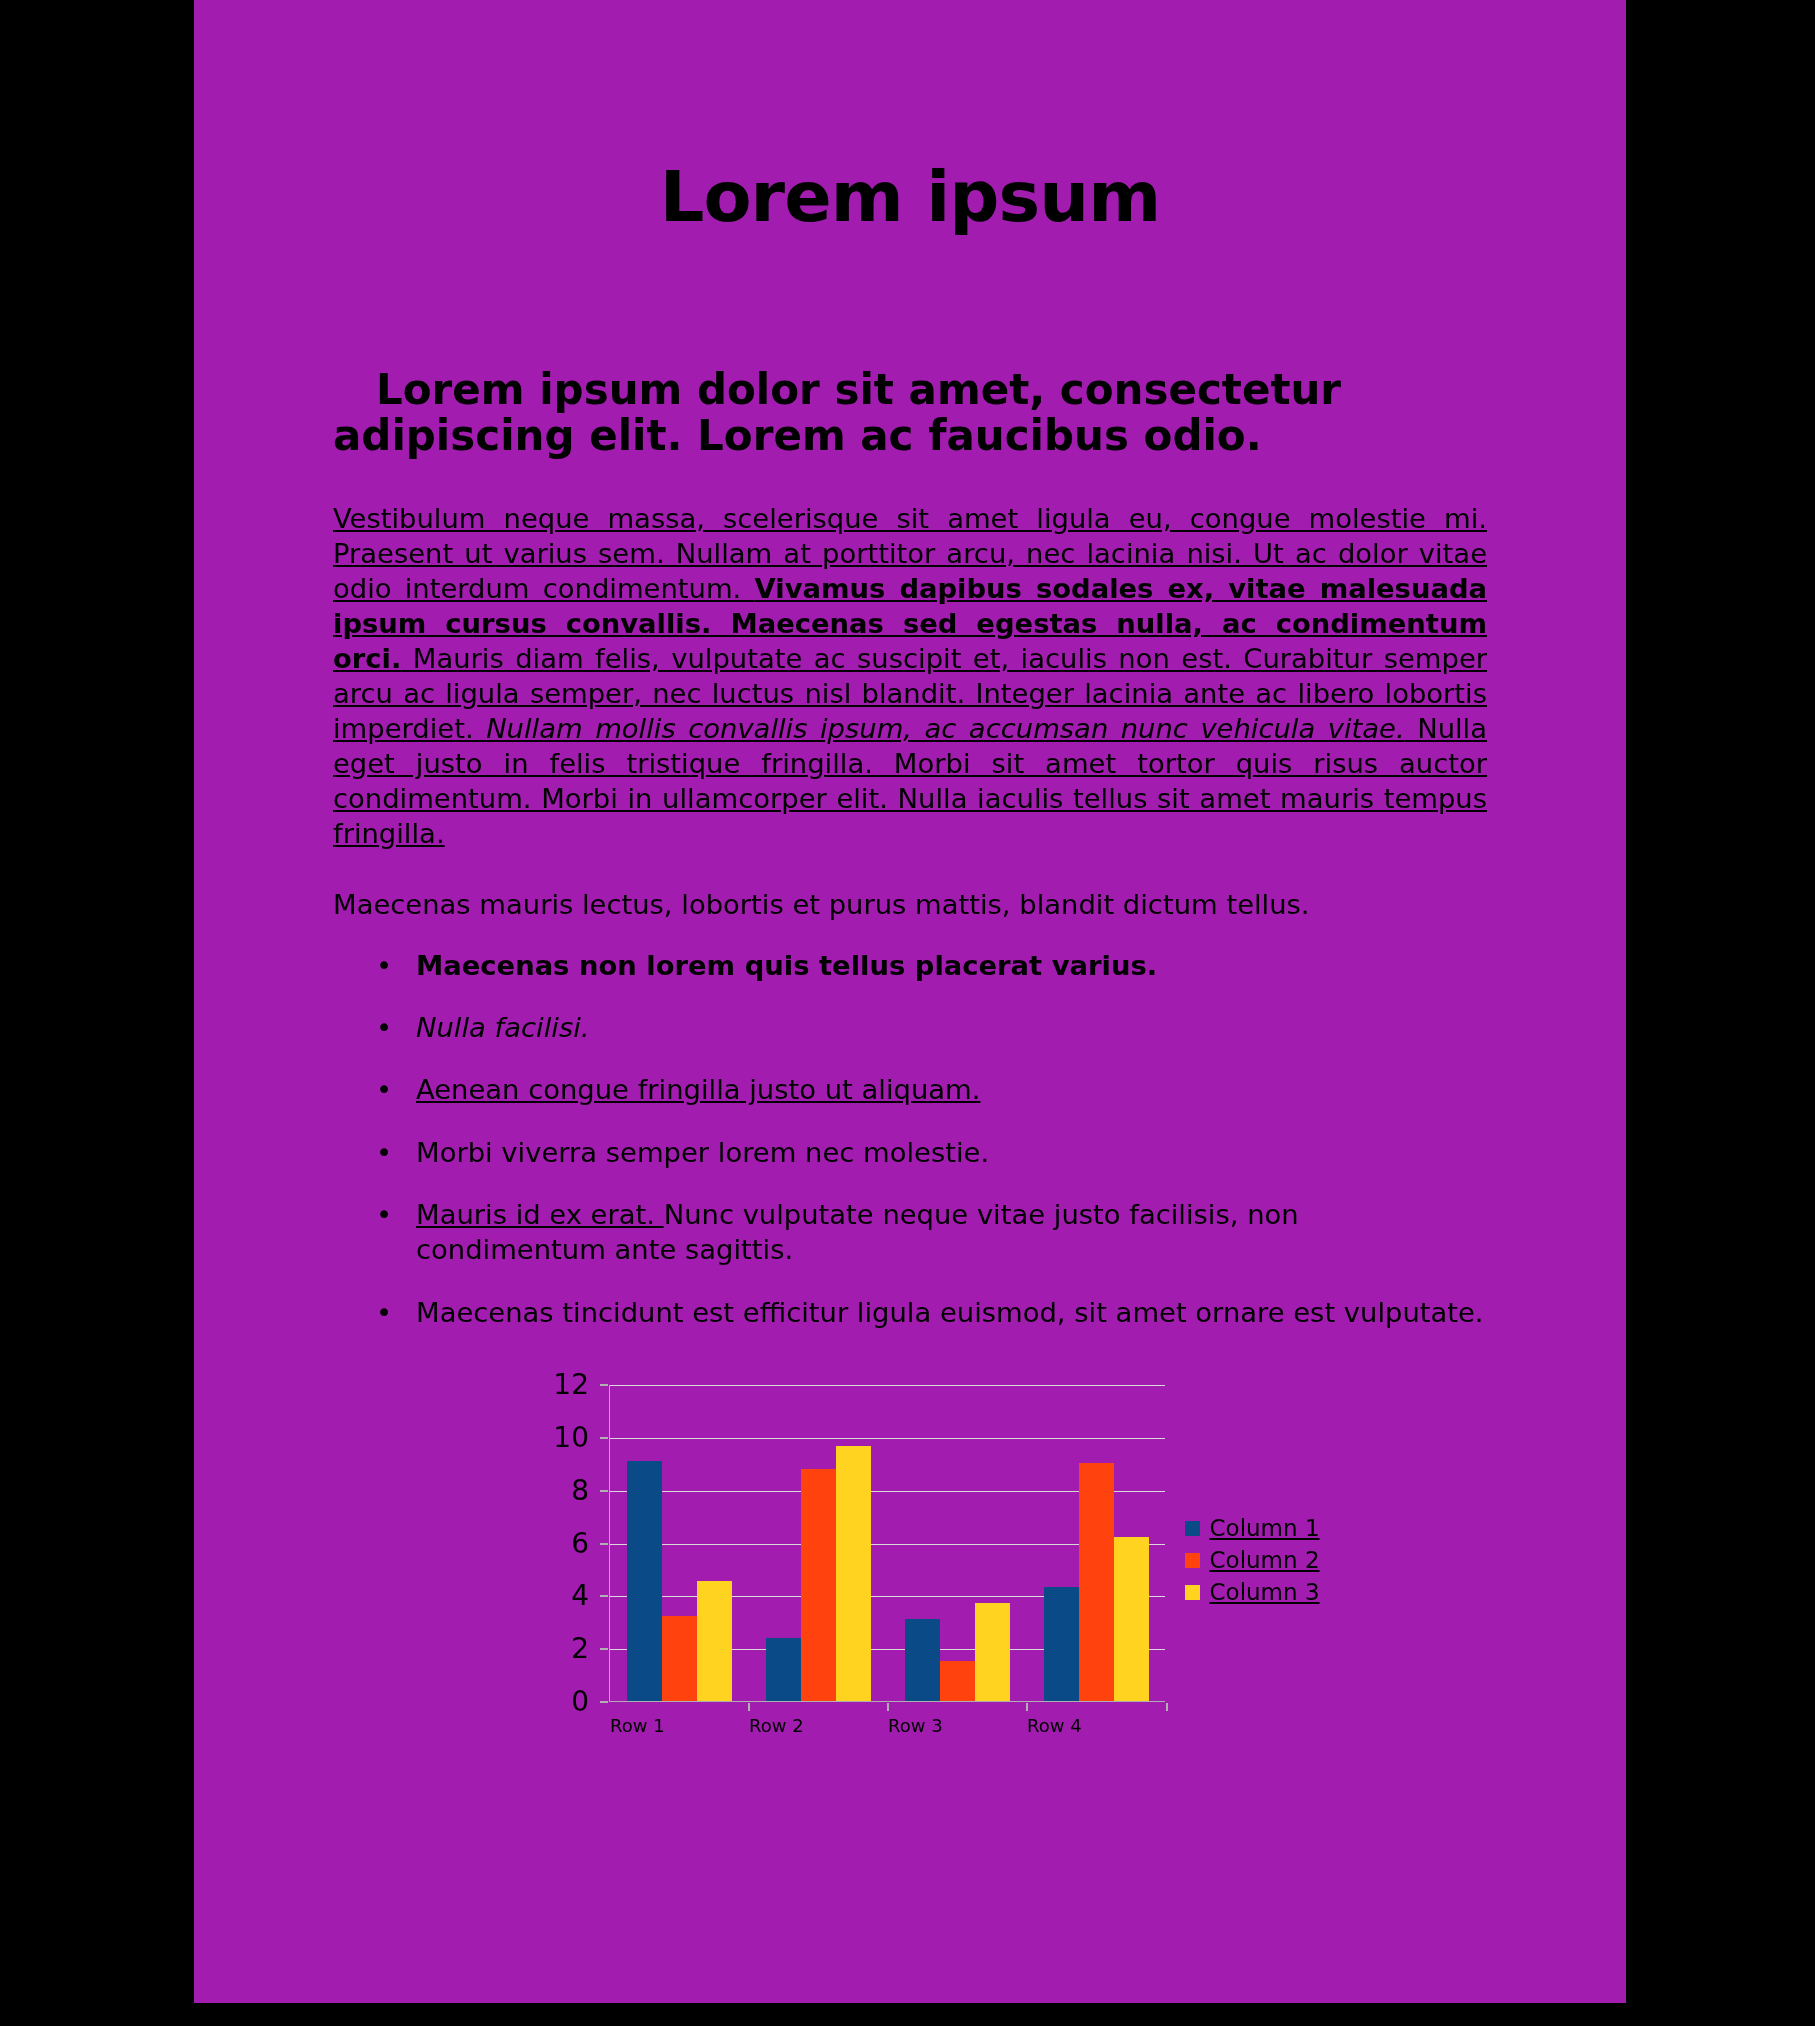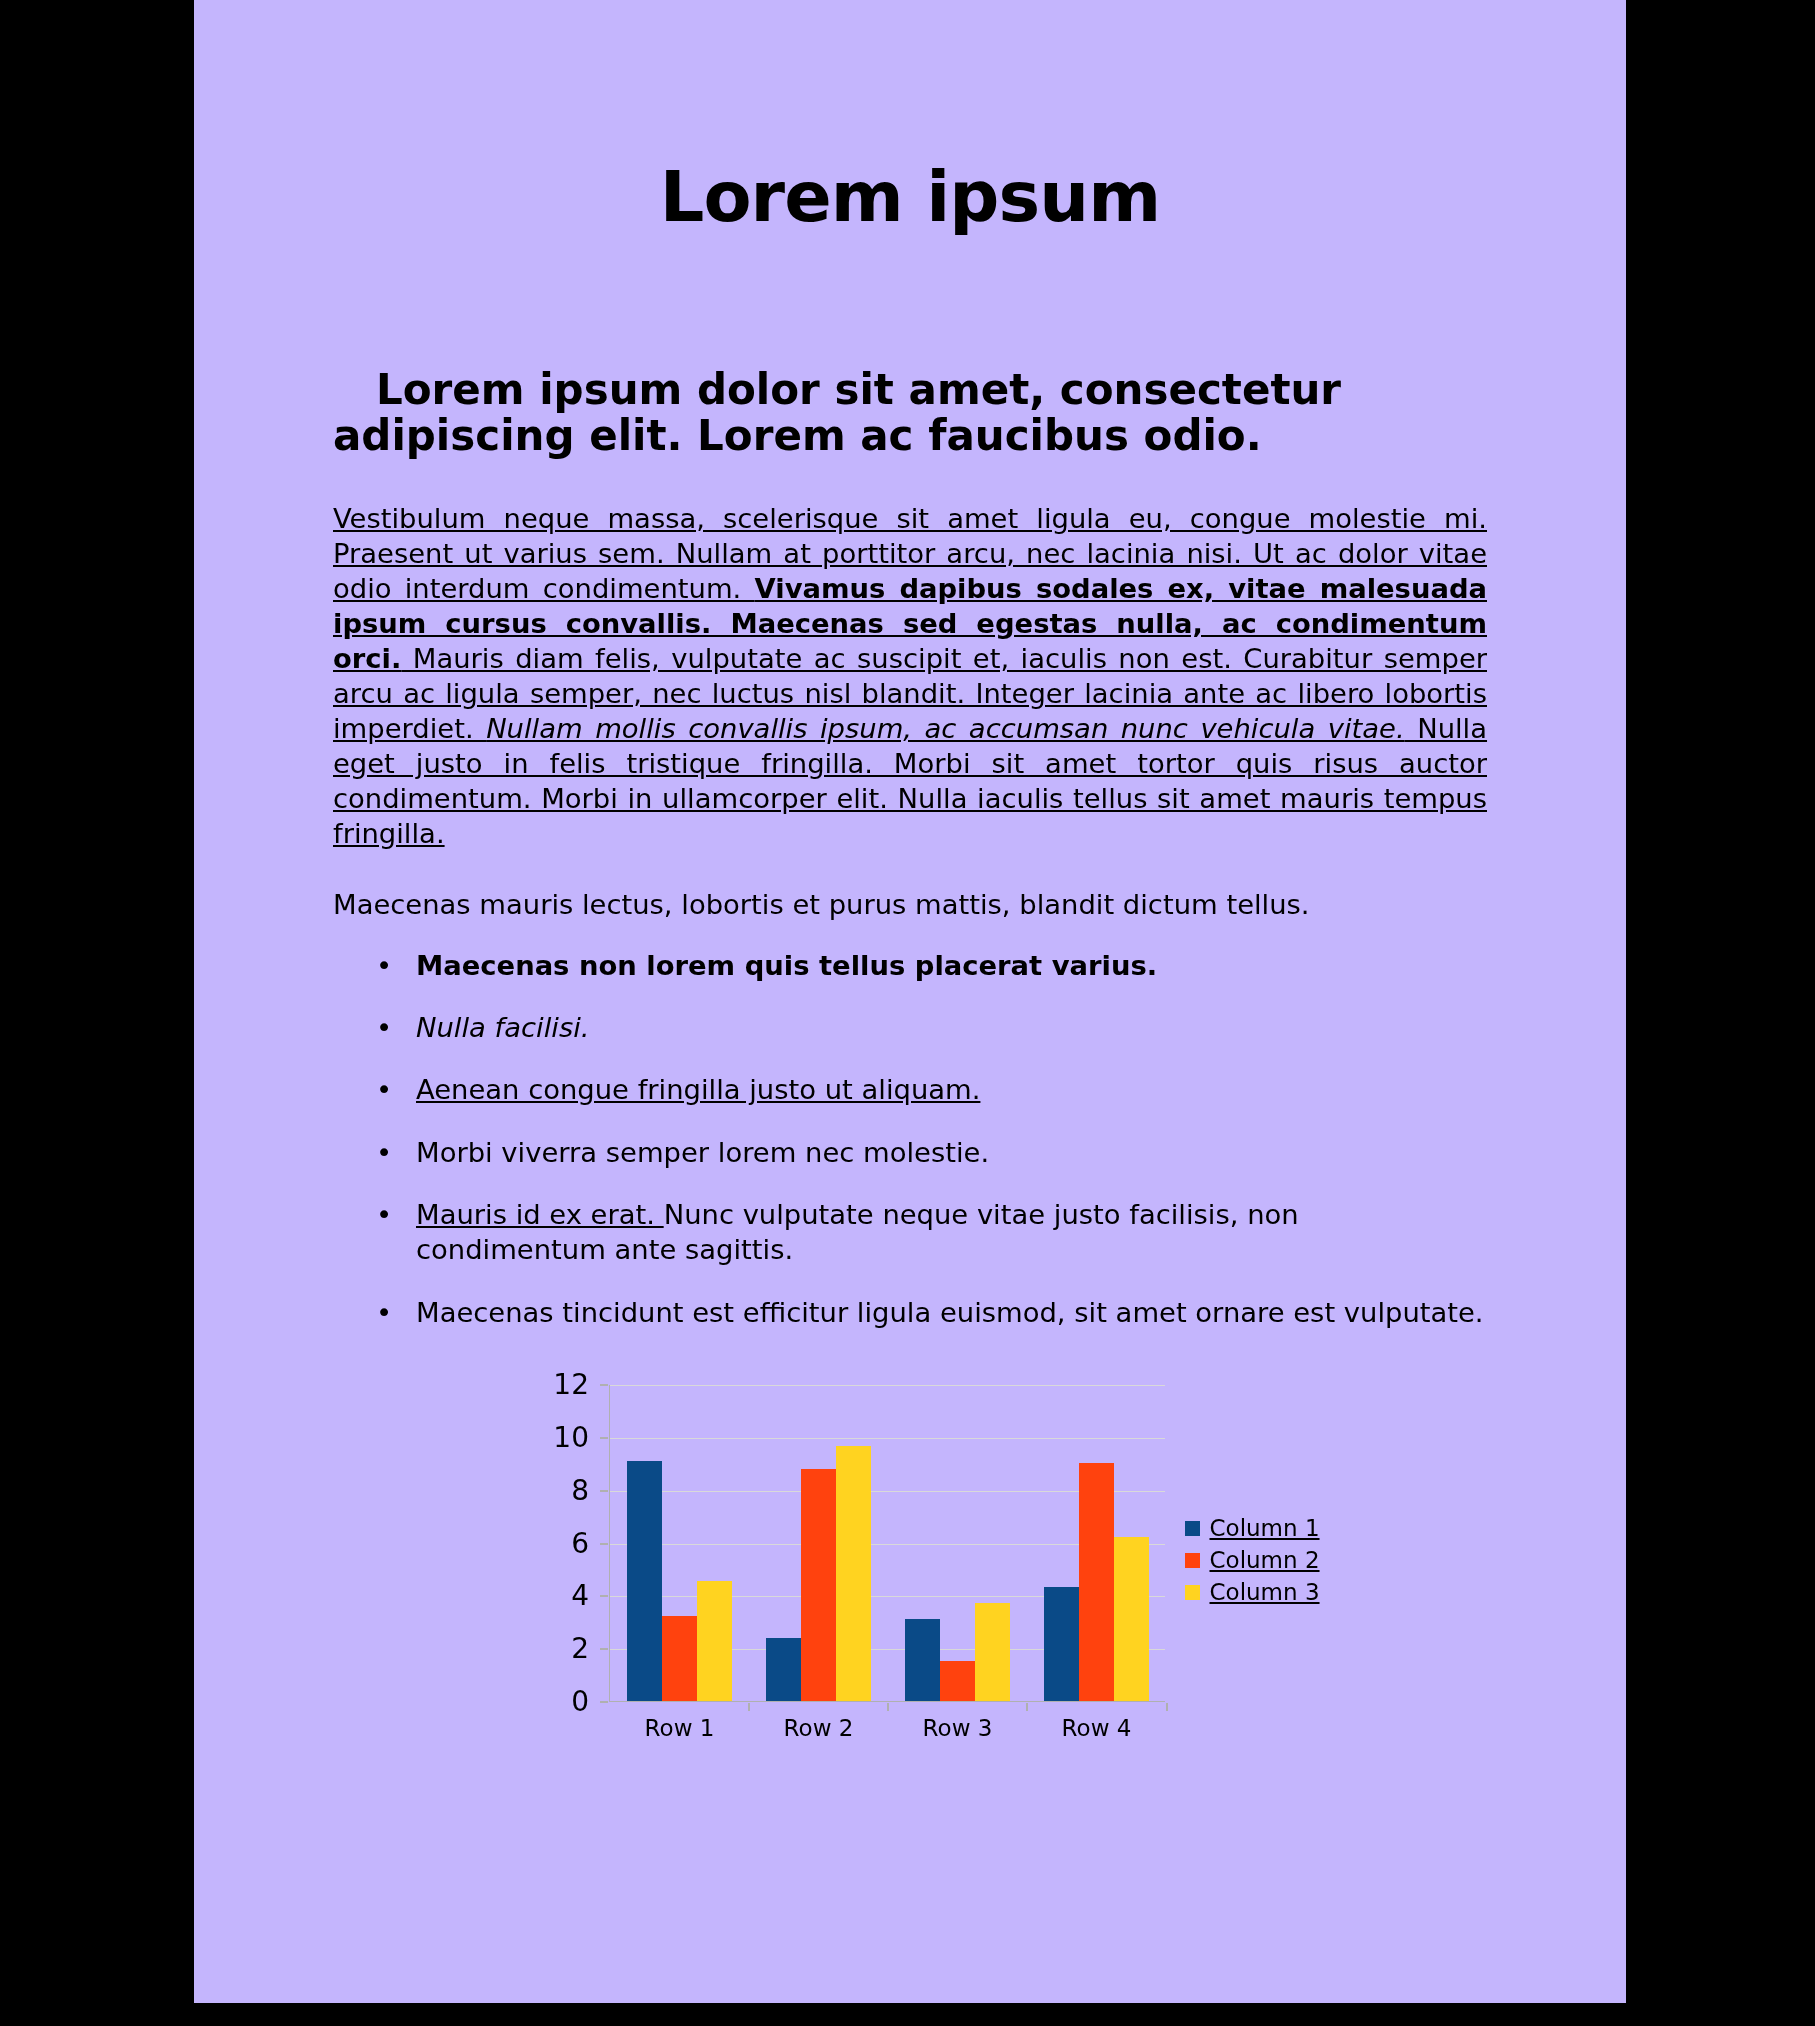--- a/index.html
+++ b/index.html
@@ -10,21 +10,21 @@
     position: relative;
     overflow: hidden;
     font-family: "DejaVu Sans", sans-serif;
     color: #000;
   }
   .viewer { position: absolute; inset: 0; }
   .page {
     position: absolute;
     left: 194px; top: 0;
     width: 1432px; height: 2003px;
-    background: #c4b5fd;
+    background: #a21caf;
   }
   .content {
     position: relative;
     padding: 0 139px;
     width: 100%;
   }
   .doc-title {
     margin: 0;
     padding-top: 159px;
     font-size: 70px;
@@ -108,22 +108,22 @@
     text-align: right;
     font-size: 28px;
     line-height: 26.5px;
     transform: translateY(-50%);
     left: -87px;
   }
   .x-label {
     position: absolute;
     top: 330px;
     width: 139px;
-    text-align: center;
-    font-size: 23px;
+    text-align: left;
+    font-size: 18px;
   }
   .bar { position: absolute; bottom: 0; }
   .legend {
     position: absolute;
     left: 991px; top: 1512px;
   }
   .legend-item {
     display: flex;
     align-items: center;
     height: 32px;

